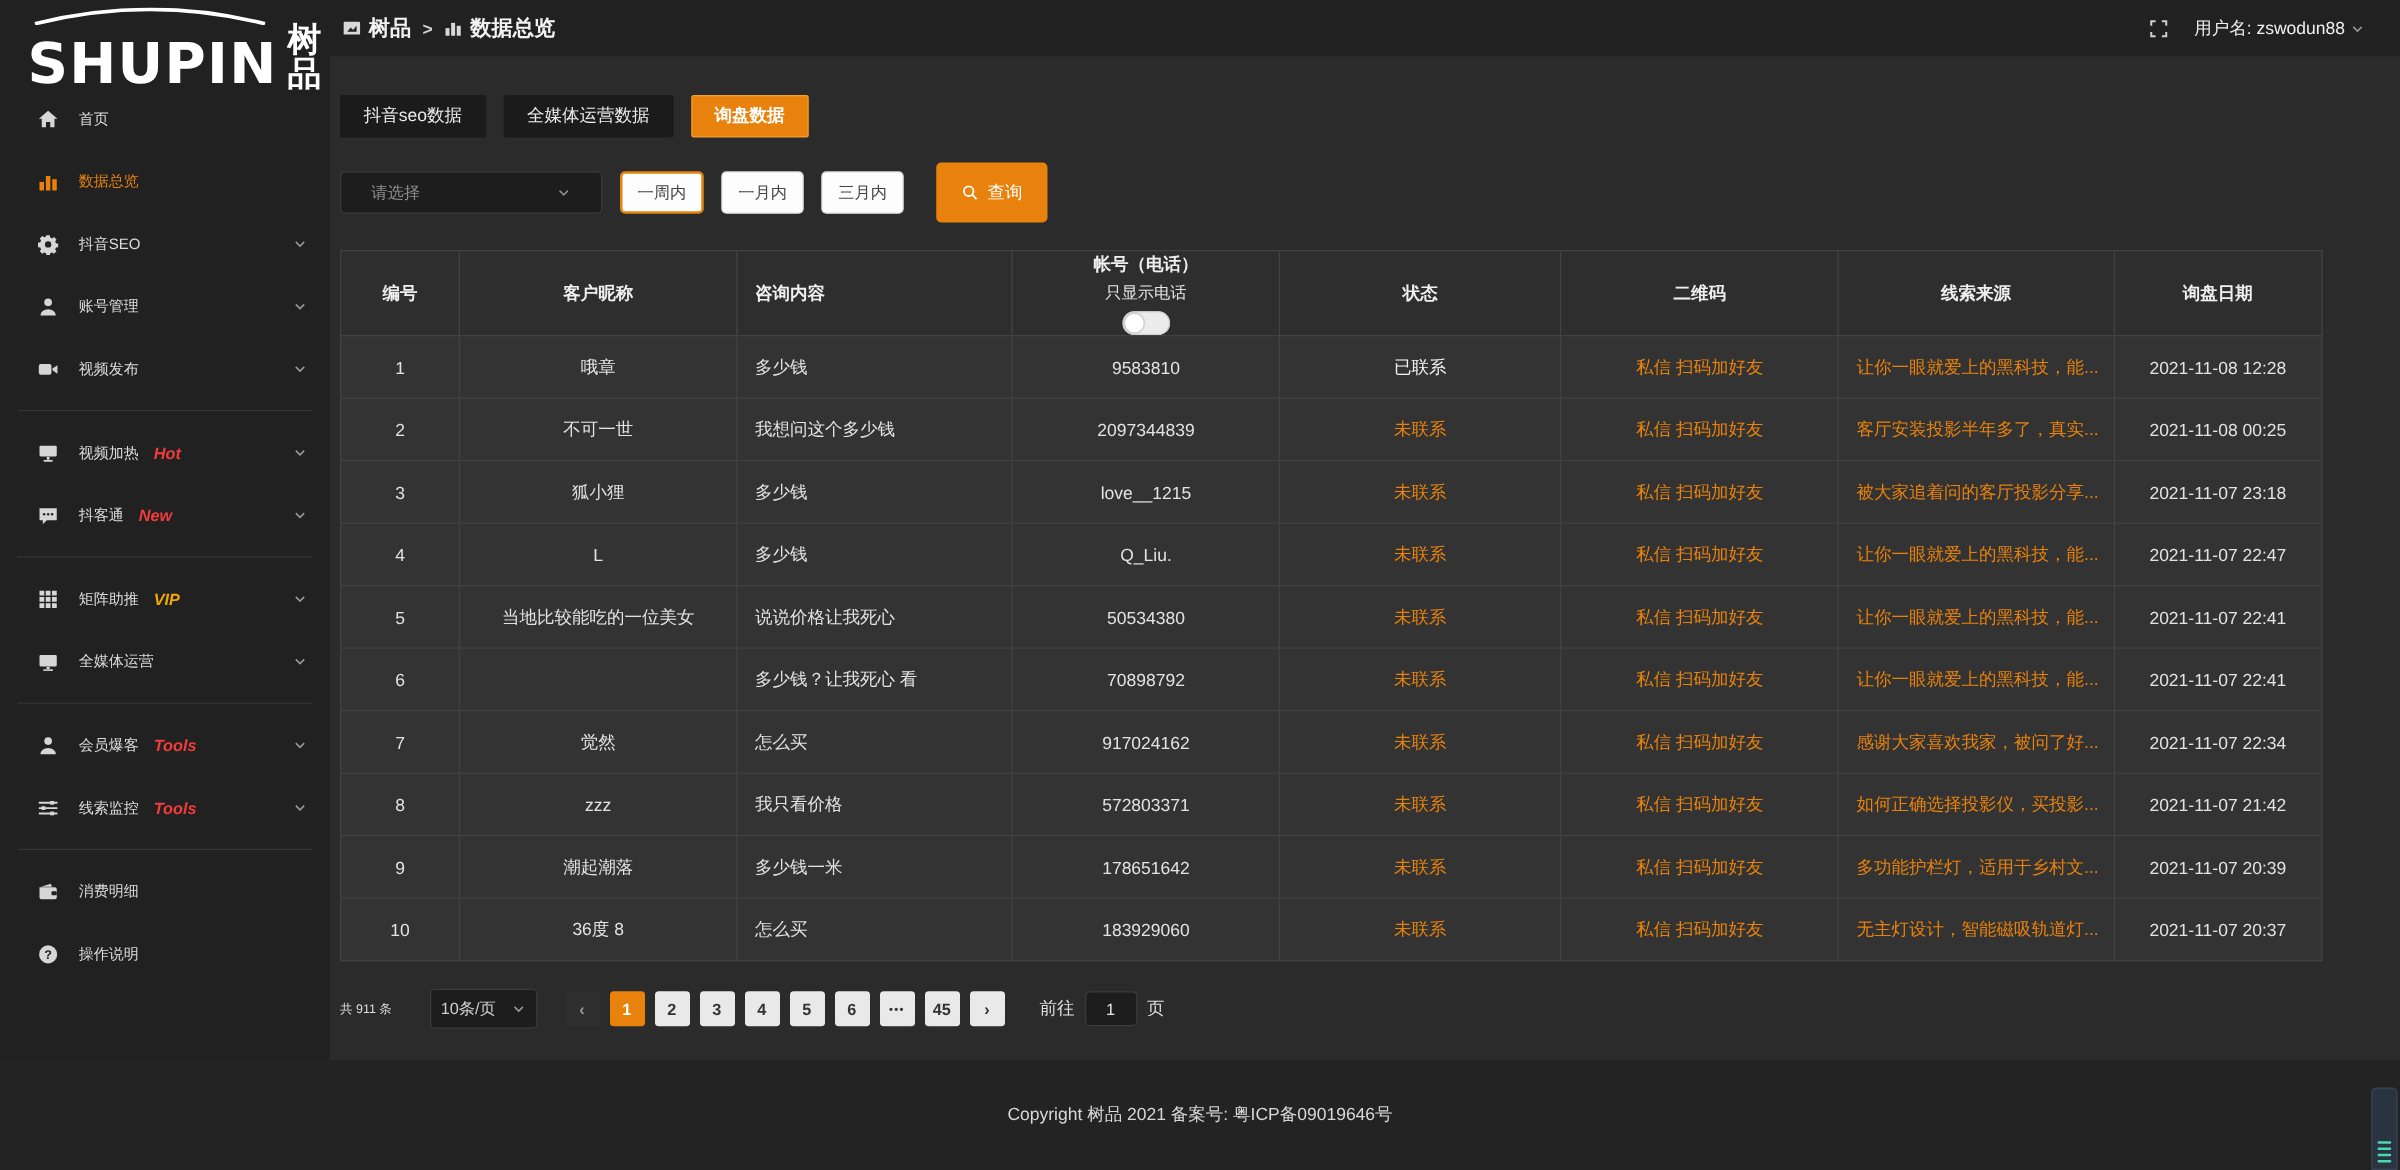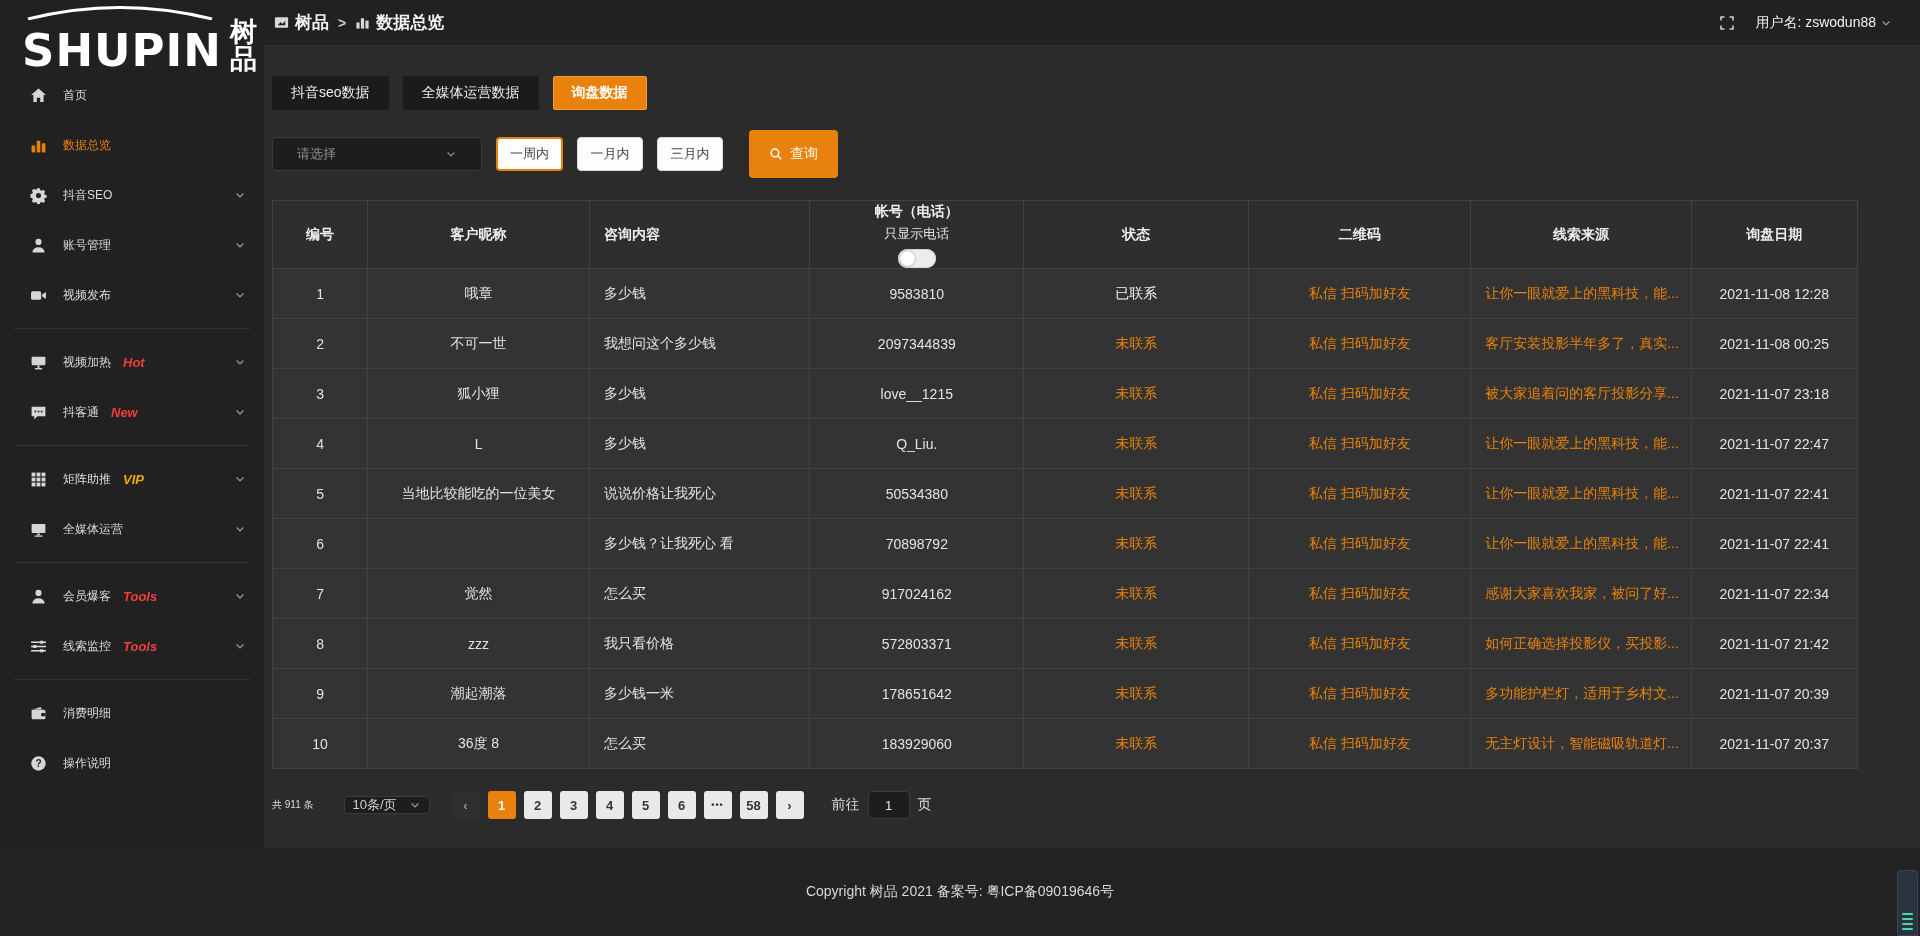--- a/index.html
+++ b/index.html
@@ -63,21 +63,21 @@
   .status-contacted { color:#f2f2f2; }
   .qr-link { color:#e8820c; cursor:pointer; }
   .cell-source { color:#e8820c; cursor:pointer; }
   .acct-head-top { line-height:1.5; }
   .acct-head-bottom { display:flex; align-items:center; justify-content:center; gap:6px; margin-top:3px; font-weight:400; font-size:13px; color:#e3e3e3;flex-direction:column; }
   .toggle { width:38px; height:19px; border-radius:10px; background:#ececec; position:relative; cursor:pointer; box-shadow:inset 0 0 0 1px #d2d2d2; }
   .toggle-knob { position:absolute; left:2px; top:2px; width:15px; height:15px; border-radius:50%; background:#fff; box-shadow:0 0 2px rgba(0,0,0,.45); }
   
   .pagination { display:flex; align-items:center; margin-top:22px; font-size:13px; color:#dedede; gap:8px; }
   .pg-total { margin-right:22px; font-size:10px; }
-  .pg-size { width:86px; height:18px; background:#1d1d1d; border:1px solid #3c3c3c; border-radius:4px;
+  .pg-size { width:86px; height:32px; background:#1d1d1d; border:1px solid #3c3c3c; border-radius:4px;
     display:flex; align-items:center; justify-content:space-between; padding:0 8px; color:#cfcfcf; cursor:pointer; margin-right:14px; }
   .pg-btn { min-width:28px; height:28px; border-radius:3px; background:#e9e9e9; color:#333; font-size:13px; font-weight:700;
     display:flex; align-items:center; justify-content:center; cursor:pointer; padding:0 4px; }
   .pg-btn.prev { background:#2f2f2f; color:#9a9a9a; }
   .pg-btn.active { background:#e8820c; color:#fff; }
   .pg-btn.dots { font-size:9px; letter-spacing:1px; }
   .pg-goto { display:flex; align-items:center; gap:8px; margin-left:20px; font-size:14px; }
   .pg-input { width:42px; height:28px; background:#1d1d1d; border:1px solid #3c3c3c; border-radius:4px;
     color:#e6e6e6; text-align:center; font-size:13px; }
   
@@ -462,21 +462,21 @@
         </svg>
     </div>
     <div class="pg-btn prev">‹</div>
     <div class="pg-btn active">1</div>
     <div class="pg-btn">2</div>
     <div class="pg-btn">3</div>
     <div class="pg-btn">4</div>
     <div class="pg-btn">5</div>
     <div class="pg-btn">6</div>
     <div class="pg-btn dots">•••</div>
-    <div class="pg-btn">58</div>
+    <div class="pg-btn">45</div>
     <div class="pg-btn">›</div>
     <div class="pg-goto">
       <span>前往</span>
       <input class="pg-input" value="1" style="">
       <span>页</span>
     </div>
   </div>
 
 </div>
 

